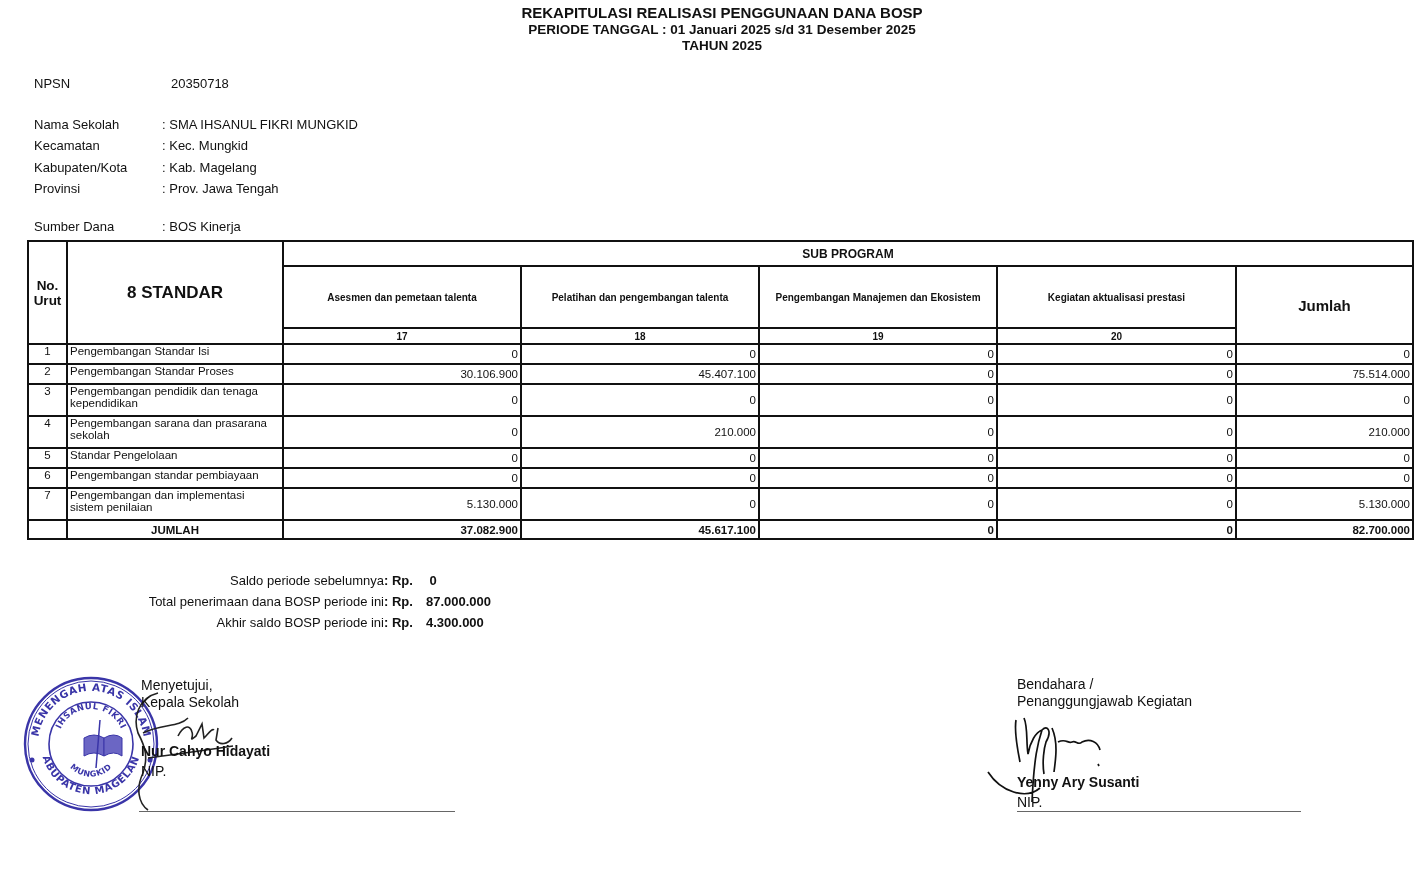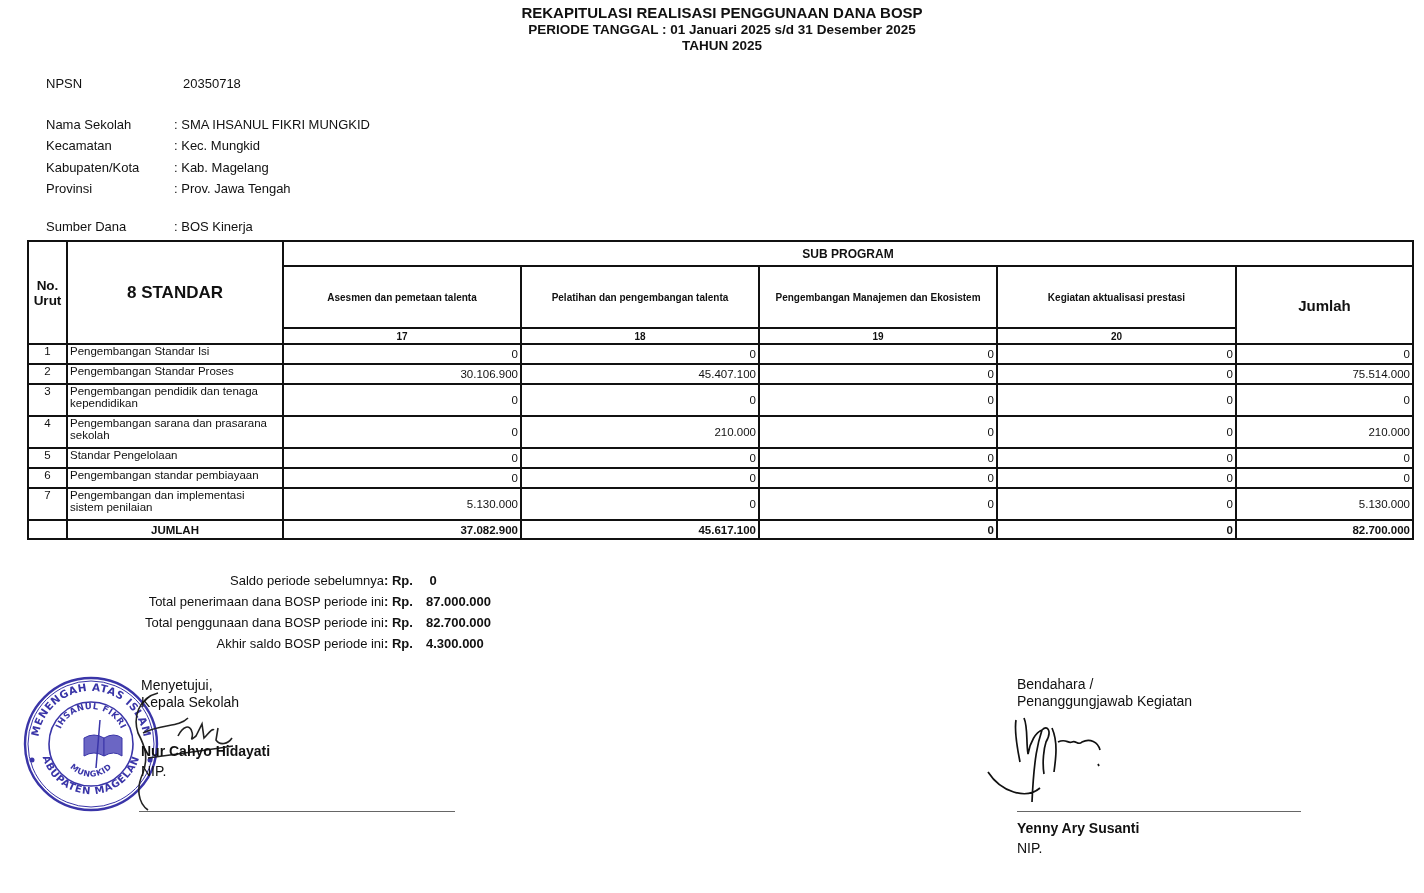--- a/index.html
+++ b/index.html
@@ -5,21 +5,21 @@
   html, body { margin: 0; padding: 0; background: #ffffff; }
   body {
     width: 1424px; height: 893px; position: relative; overflow: hidden;
     font-family: "Liberation Sans", sans-serif; color: #111;
   }
   .title-block { position: absolute; left: 0; top: 4px; width: 1444px; text-align: center; font-weight: bold; }
   .title-block .t1 { font-size: 15px; line-height: 18px; }
   .title-block .t2 { font-size: 13.5px; line-height: 16px; }
   .title-block .t3 { font-size: 13.5px; line-height: 15px; }
 
-  .info-row { position: absolute; left: 46px; font-size: 13px; line-height: 16px; }
+  .info-row { position: absolute; left: 34px; font-size: 13px; line-height: 16px; }
   .info-row .lbl { display: inline-block; width: 128px; }
   .info-row.npsn .lbl { width: 137px; }
 
   table.rekap {
     position: absolute; left: 27px; top: 240px;
     border-collapse: collapse; table-layout: fixed;
     width: 1387px;
     font-size: 11.5px;
   }
   table.rekap td, table.rekap th { border: 2px solid #111; padding: 0 2px; }
@@ -187,23 +187,20 @@
 </table>
 
 <div class="summary">
   <div class="srow">
     <span class="slbl">Saldo periode sebelumnya</span><span class="sval rp">: Rp.</span><span class="sval"> 0</span>
   </div>
   <div class="srow">
     <span class="slbl">Total penerimaan dana BOSP periode ini</span><span class="sval rp">: Rp.</span><span class="sval">87.000.000</span>
   </div>
   <div class="srow">
-    <span class="slbl">Total penggunaan dana BOSP periode ini</span><span class="sval rp">: Rp.</span><span class="sval">82.700.000</span>
-  </div>
-  <div class="srow">
     <span class="slbl">Akhir saldo BOSP periode ini</span><span class="sval rp">: Rp.</span><span class="sval">4.300.000</span>
   </div>
 </div>
 
 <svg class="stamp" viewBox="0 0 138 142">
   <defs>
     <path id="arcTop" d="M 16 72 A 53 53 0 0 1 122 72"></path>
     <path id="arcBot" d="M 20 82 A 50 50 0 0 0 118 82"></path>
     <path id="arcInTop" d="M 36 70 A 33 33 0 0 1 102 70"></path>
     <path id="arcInBot" d="M 42 84 A 28 28 0 0 0 96 84"></path>
@@ -241,16 +238,16 @@
   <div class="sig-line">Menyetujui,</div>
   <div class="sig-line">Kepala Sekolah</div>
   <div class="sig-line sig-name" style="margin-top:32px;">Nur Cahyo Hidayati</div>
   <div class="sig-line" style="margin-top:3px;">NIP.</div>
 </div>
 <div class="rule" style="left:139px; top:811px; width:316px;"></div>
 
 <div class="sig-right">
   <div class="sig-line">Bendahara /</div>
   <div class="sig-line">Penanggungjawab Kegiatan</div>
-  <div class="sig-line sig-name" style="margin-top:110px;">Yenny Ary Susanti</div>
+  <div class="sig-line sig-name" style="margin-top:64px;">Yenny Ary Susanti</div>
   <div class="sig-line" style="margin-top:3px;">NIP.</div>
 </div>
 <div class="rule" style="left:1017px; top:811px; width:284px;"></div>
 
 </body></html>

